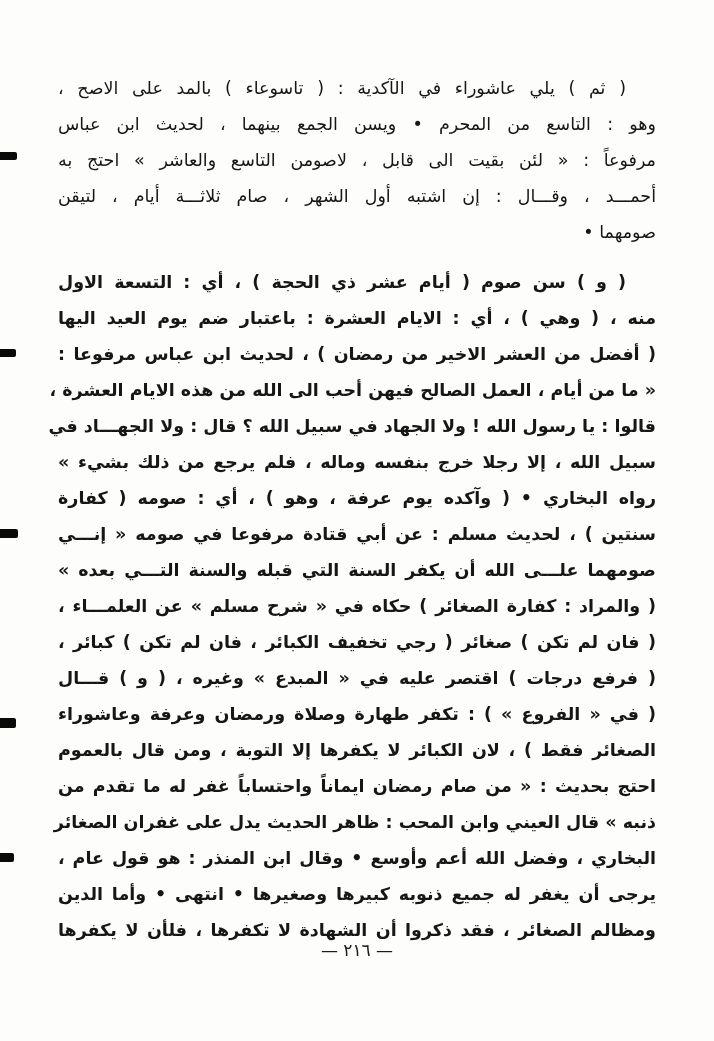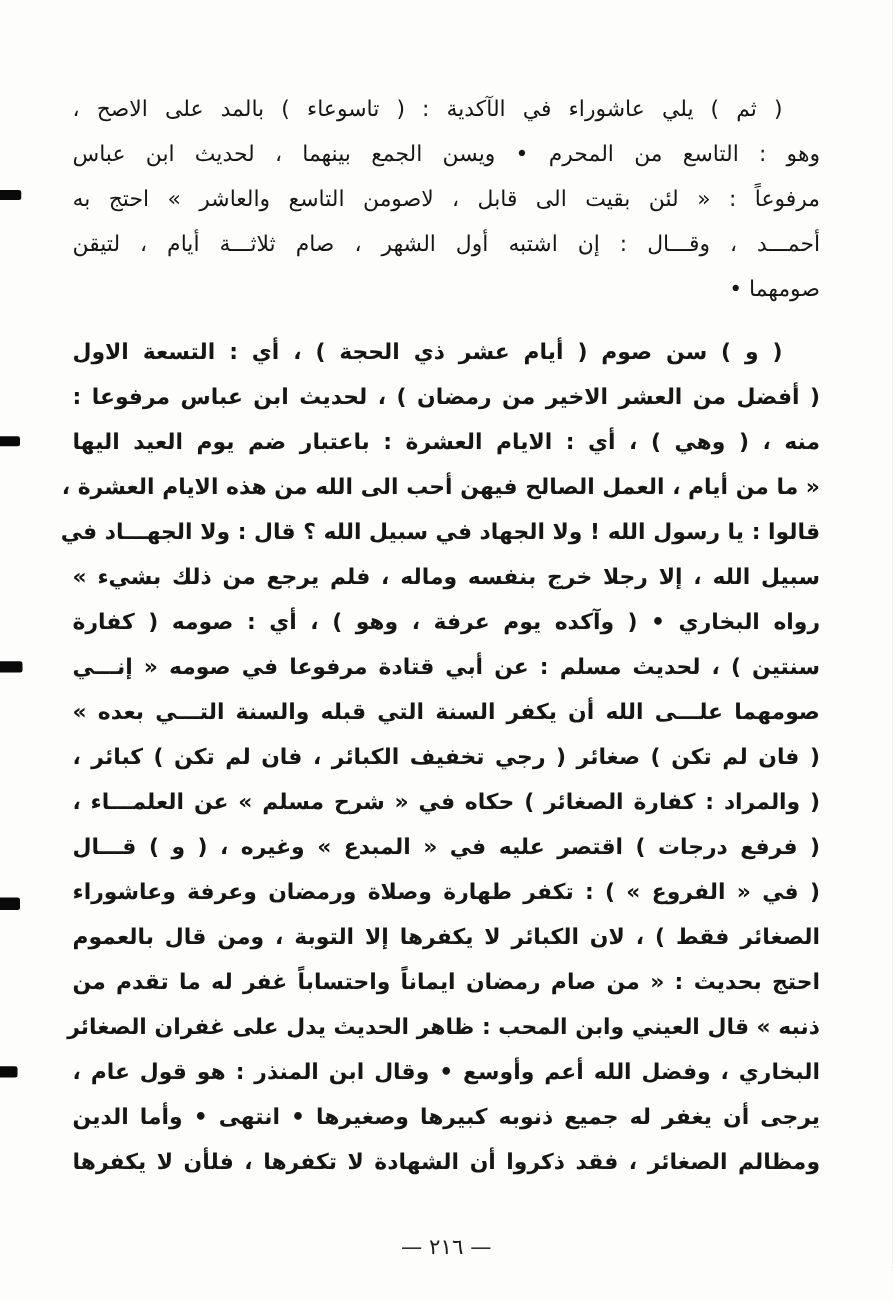--- a/index.html
+++ b/index.html
@@ -33,21 +33,21 @@
     letter-spacing: 0.2px;
     white-space: nowrap;
     text-align: justify;
     text-align-last: justify;
     color: #161616;
   }
   .line.indent { padding-right: 30px; }
   .line.short  { text-align-last: right; }
   .page-number {
     position: absolute;
-    top: 988px;
+    top: 940px;
     left: 0;
     width: 100%;
     text-align: center;
     direction: rtl;
     font-size: 17px;
     letter-spacing: 2px;
     color: #1a1a1a;
   }
   .binding-mark {
     position: absolute;
@@ -75,30 +75,30 @@
   <div class="text-block">
     <div class="para">
         <div class="line indent">( ثم ) يلي عاشوراء في الآكدية : ( تاسوعاء ) بالمد على الاصح ،</div>
         <div class="line">وهو : التاسع من المحرم • ويسن الجمع بينهما ، لحديث ابن عباس</div>
         <div class="line">مرفوعاً : « لئن بقيت الى قابل ، لاصومن التاسع والعاشر » احتج به</div>
         <div class="line">أحمـــد ، وقـــال : إن اشتبه أول الشهر ، صام ثلاثـــة أيام ، لتيقن</div>
         <div class="line short">صومهما •</div>
       </div>
     <div class="para">
         <div class="line indent">( و ) سن صوم ( أيام عشر ذي الحجة ) ، أي : التسعة الاول</div>
+        <div class="line">منه ، ( وهي ) ، أي : الايام العشرة : باعتبار ضم يوم العيد اليها</div>
         <div class="line">( أفضل من العشر الاخير من رمضان ) ، لحديث ابن عباس مرفوعا :</div>
-        <div class="line">منه ، ( وهي ) ، أي : الايام العشرة : باعتبار ضم يوم العيد اليها</div>
         <div class="line">« ما من أيام ، العمل الصالح فيهن أحب الى الله من هذه الايام العشرة ،</div>
         <div class="line">قالوا : يا رسول الله ! ولا الجهاد في سبيل الله ؟ قال : ولا الجهـــاد في</div>
         <div class="line">سبيل الله ، إلا رجلا خرج بنفسه وماله ، فلم يرجع من ذلك بشيء »</div>
         <div class="line">رواه البخاري • ( وآكده يوم عرفة ، وهو ) ، أي : صومه ( كفارة</div>
         <div class="line">سنتين ) ، لحديث مسلم : عن أبي قتادة مرفوعا في صومه « إنـــي</div>
         <div class="line">صومهما علـــى الله أن يكفر السنة التي قبله والسنة التـــي بعده »</div>
+        <div class="line">( والمراد : كفارة الصغائر ) حكاه في « شرح مسلم » عن العلمـــاء ،</div>
         <div class="line">( فان لم تكن ) صغائر ( رجي تخفيف الكبائر ، فان لم تكن ) كبائر ،</div>
-        <div class="line">( والمراد : كفارة الصغائر ) حكاه في « شرح مسلم » عن العلمـــاء ،</div>
         <div class="line">( فرفع درجات ) اقتصر عليه في « المبدع » وغيره ، ( و ) قـــال</div>
         <div class="line">( في « الفروع » ) : تكفر طهارة وصلاة ورمضان وعرفة وعاشوراء</div>
         <div class="line">الصغائر فقط ) ، لان الكبائر لا يكفرها إلا التوبة ، ومن قال بالعموم</div>
         <div class="line">احتج بحديث : « من صام رمضان ايماناً واحتساباً غفر له ما تقدم من</div>
         <div class="line">ذنبه » قال العيني وابن المحب : ظاهر الحديث يدل على غفران الصغائر</div>
         <div class="line">البخاري ، وفضل الله أعم وأوسع • وقال ابن المنذر : هو قول عام ،</div>
         <div class="line">يرجى أن يغفر له جميع ذنوبه كبيرها وصغيرها • انتهى • وأما الدين</div>
         <div class="line">ومظالم الصغائر ، فقد ذكروا أن الشهادة لا تكفرها ، فلأن لا يكفرها</div>
       </div>
   </div>

